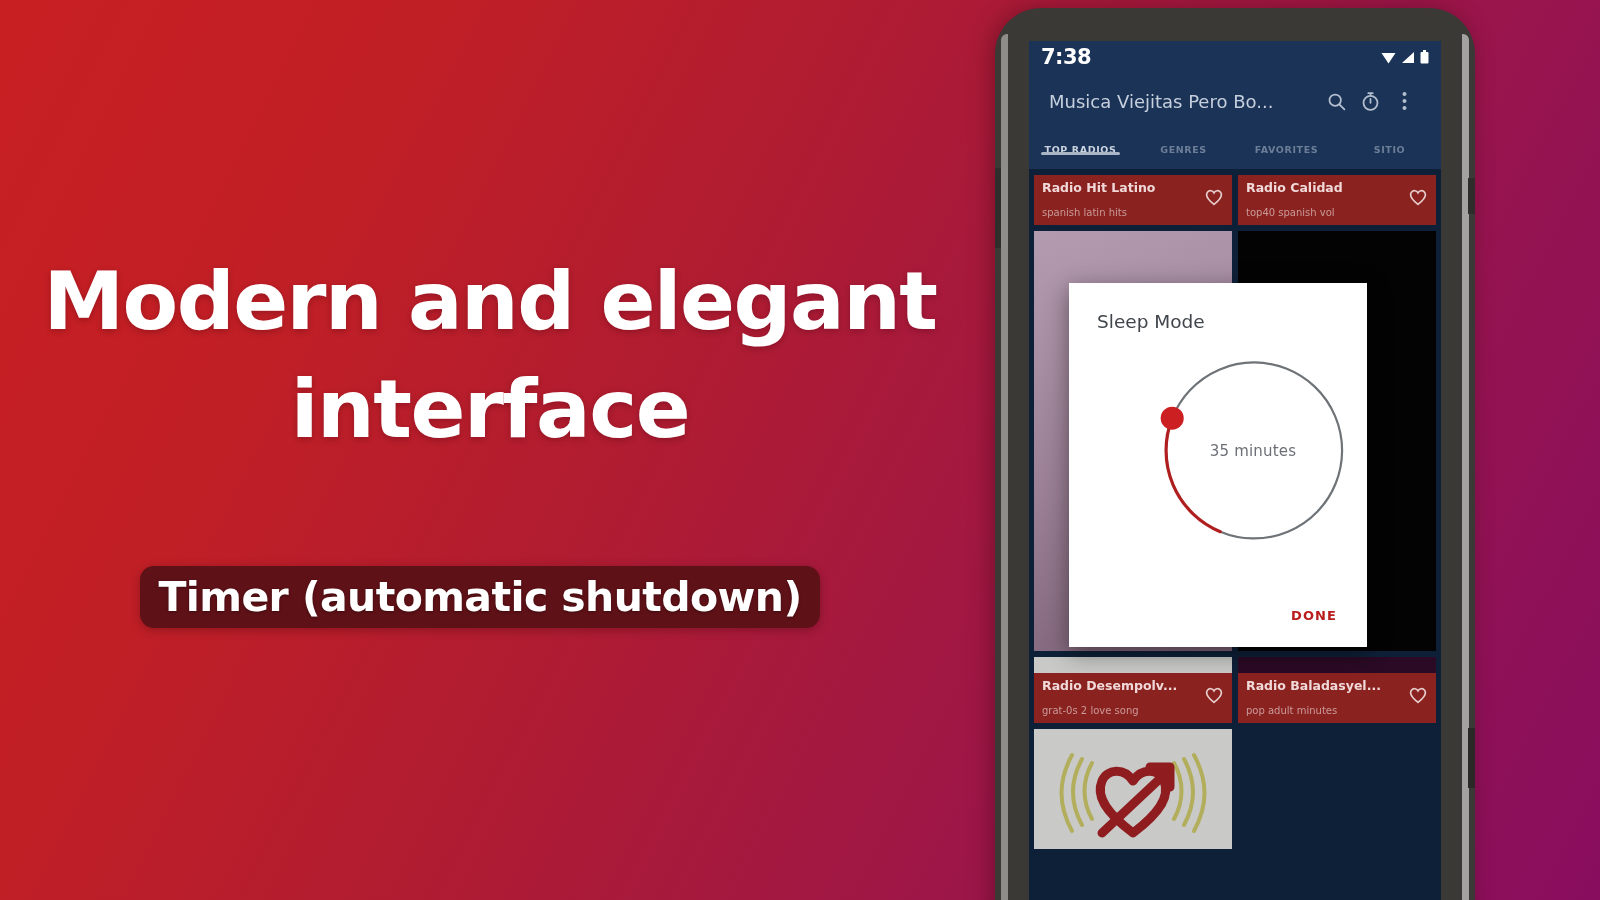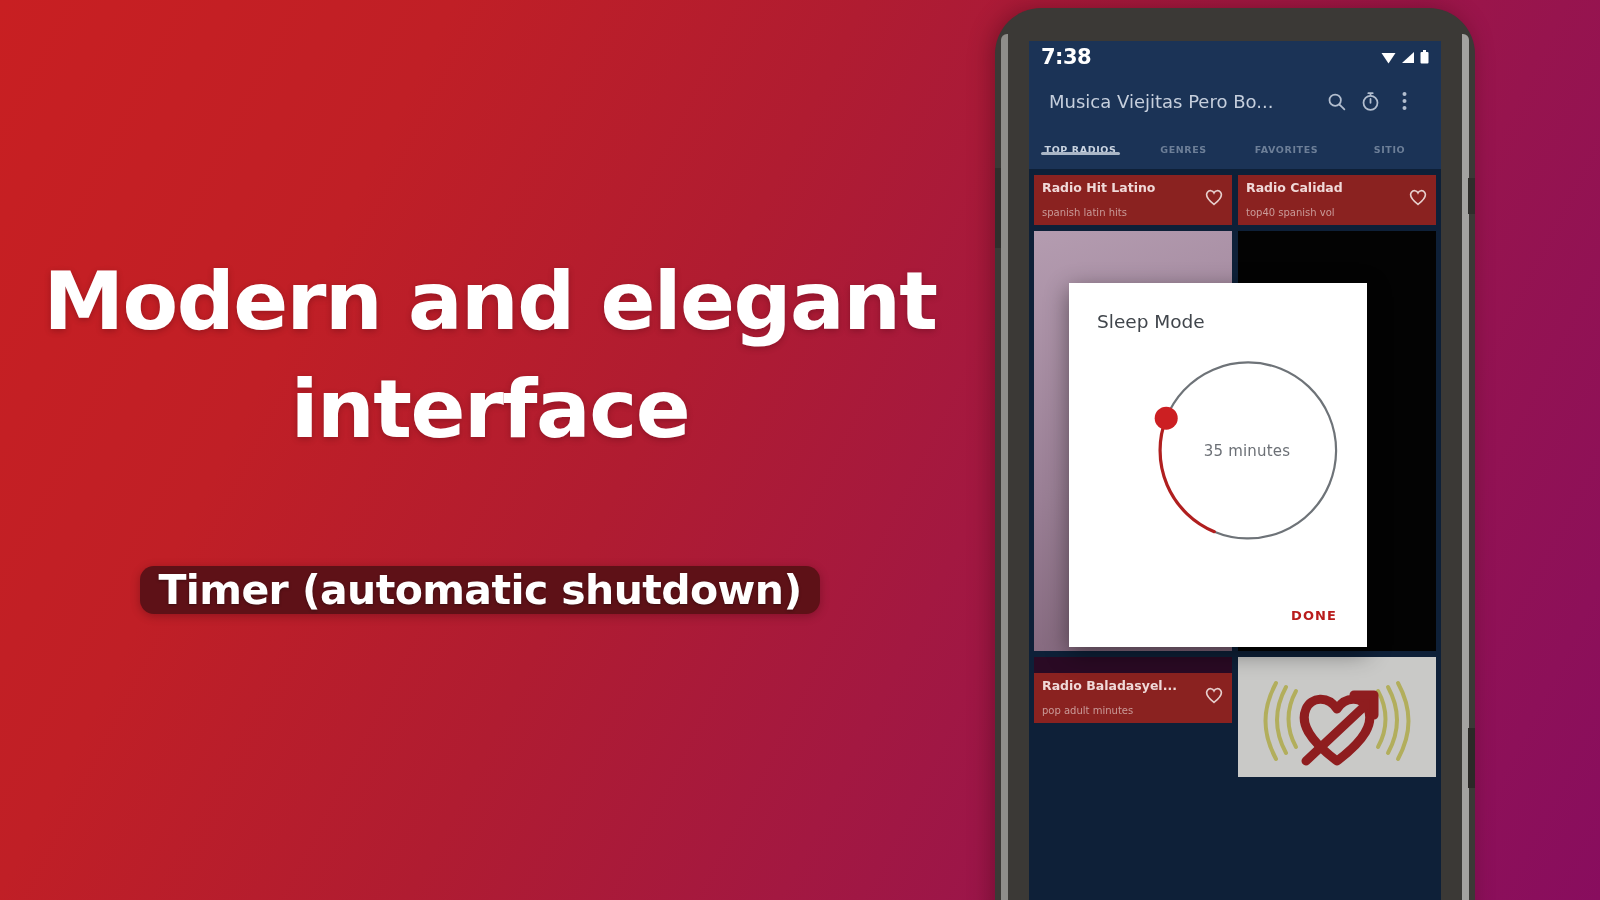--- a/index.html
+++ b/index.html
@@ -41,21 +41,21 @@
     line-height: 1.33;
     letter-spacing: -1.5px;
     text-shadow: 0 2px 6px rgba(60,0,12,0.30);
   }
 
   #badge {
     position: absolute;
     left: 140px;
     top: 566px;
     width: 680px;
-    height: 48px;
+    height: 62px;
     background: #5e1117;
     border-radius: 14px;
     box-shadow: 0 2px 10px rgba(50,0,10,0.32);
     display: flex;
     align-items: center;
     justify-content: center;
   }
 
   #badge-label {
     color: #ffffff;
@@ -272,21 +272,21 @@
   #dialog-title {
     position: absolute;
     left: 28px;
     top: 28px;
     color: #40454b;
     font-size: 18.5px;
     font-family: "DejaVu Sans", sans-serif;
   }
   #dial-wrap {
     position: absolute;
-    left: 82px;
+    left: 88px;
     top: 72px;
     width: 192px;
     height: 192px;
   }
   #dial-value {
     position: absolute;
     left: 0;
     top: 0;
     width: 192px;
     height: 192px;
@@ -413,20 +413,34 @@
           </div>
         </div>
 
         <div class="card">
           <div class="card-art art-pink" style="height:420px"></div>
         </div>
         <div class="card">
           <div class="card-art art-black" style="height:420px"></div>
         </div>
 
+        <div class="card">
+          <div class="card-art art-gray" style="height:16px"></div>
+          <div class="card-meta">
+            <div class="card-text">
+              <div class="card-title">Radio Desempolv...</div>
+              <div class="card-sub">grat-0s 2 love song</div>
+            </div>
+            <span class="heart">
+              <svg width="20" height="18" viewBox="0 0 24 22" fill="none" stroke="#e7cfcd" stroke-width="2">
+                <path d="M12 20 C3 13 1.5 8.5 4 5.2 C6.4 2.1 10.4 3 12 6 C13.6 3 17.6 2.1 20 5.2 C22.5 8.5 21 13 12 20 Z"></path>
+              </svg>
+            </span>
+          </div>
+        </div>
 
         <div class="card">
           <div class="card-art art-purple" style="height:16px"></div>
           <div class="card-meta">
             <div class="card-text">
               <div class="card-title">Radio Baladasyel...</div>
               <div class="card-sub">pop adult minutes</div>
             </div>
             <span class="heart">
               <svg width="20" height="18" viewBox="0 0 24 22" fill="none" stroke="#e7cfcd" stroke-width="2">

